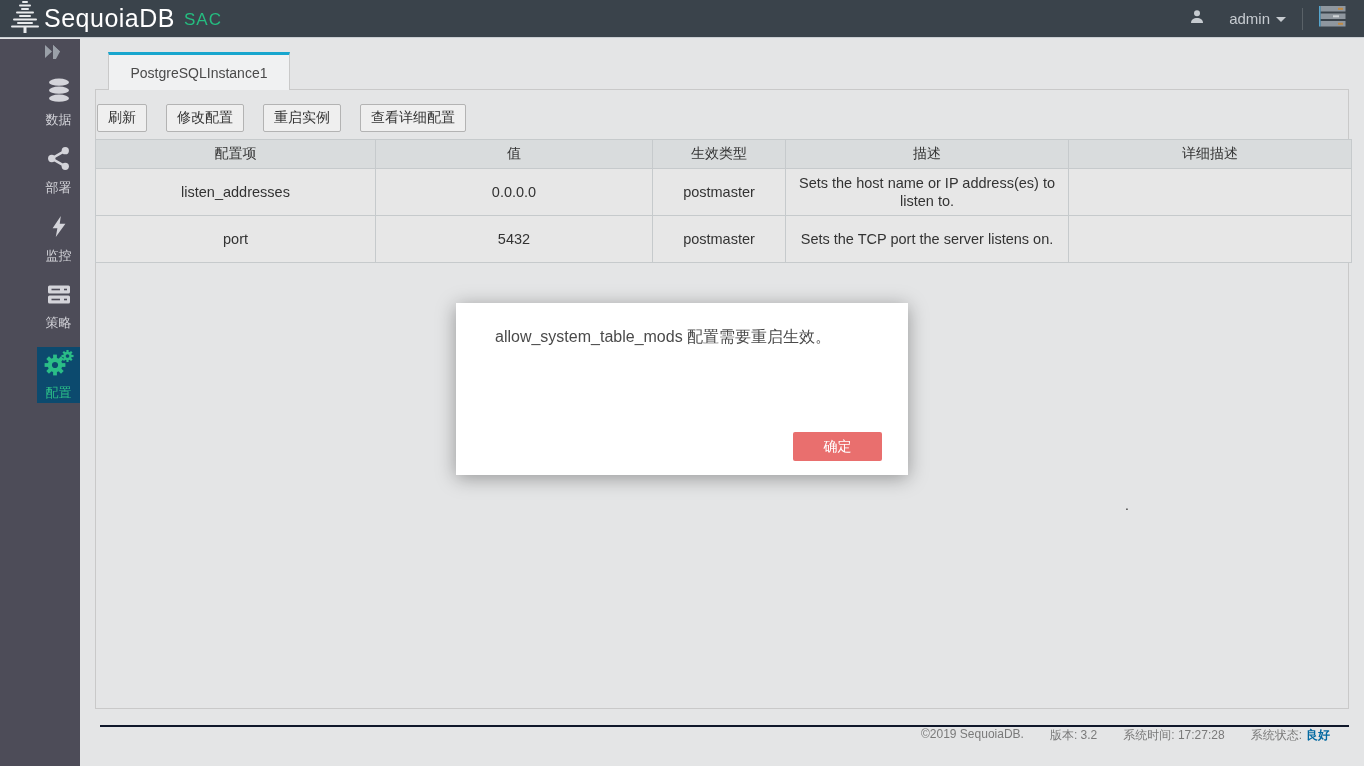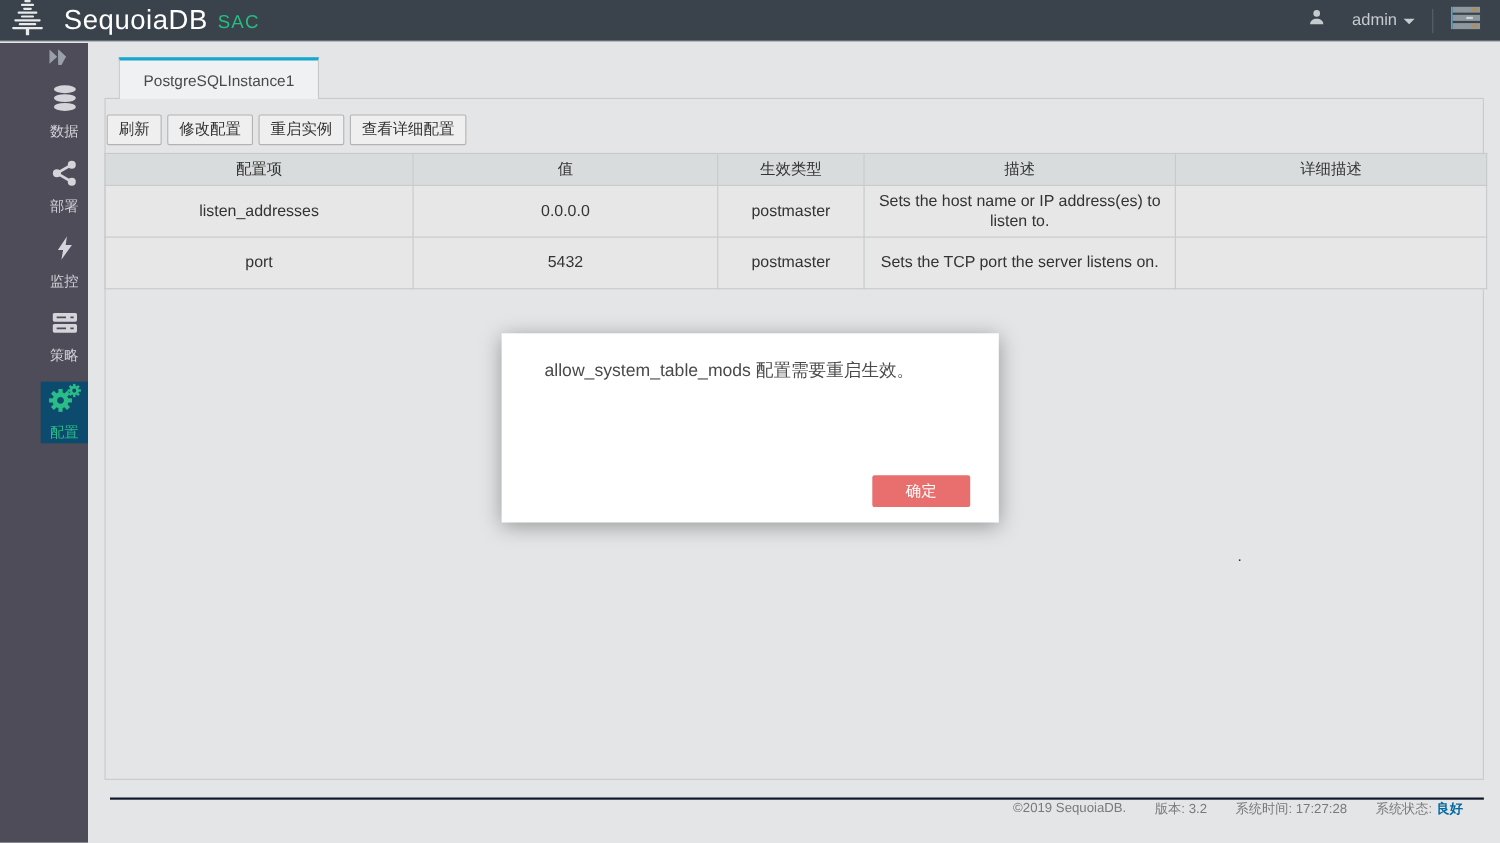--- a/index.html
+++ b/index.html
@@ -5,21 +5,21 @@
   * { margin:0; padding:0; box-sizing:border-box; }
   html,body { width:1364px; height:766px; overflow:hidden;
     font-family:"Liberation Sans","DejaVu Sans",sans-serif;
     background:#e4e5e6; }
 
   
   .topbar { position:fixed; left:0; top:0; width:1364px; height:38px;
     background:#3a434b; border-bottom:1px solid #c9ced3;
     display:flex; align-items:center; }
   .brand-group { display:flex; align-items:center; padding-left:8px; }
-  .brand-name { color:#ffffff; font-size:25px; letter-spacing:.5px; margin-left:16px; }
+  .brand-name { color:#ffffff; font-size:25px; letter-spacing:.5px; margin-left:2px; }
   .brand-suffix { color:#25bd80; font-size:17px; letter-spacing:1px; margin-left:9px; padding-top:3px; }
   .topbar-right { margin-left:auto; display:flex; align-items:center; padding-right:18px; }
   .user-group { display:flex; align-items:center; cursor:pointer; }
   .user-name { color:#c6cbd0; font-size:15px; margin:0 6px 0 24px; }
   .caret-down { width:0; height:0; border-left:5px solid transparent;
     border-right:5px solid transparent; border-top:5px solid #c6cbd0; margin-top:2px; }
   .topbar-divider { width:1px; height:22px; background:#5a6268; margin:0 16px; }
 
   
   .sidebar { position:fixed; left:0; top:39px; width:80px; height:727px;
@@ -34,21 +34,21 @@
 
   
   .content { position:fixed; left:80px; top:39px; width:1284px; height:727px;
     background:#e4e5e6; }
   .tab { position:absolute; left:28px; top:13px; width:182px; height:38px;
     background:#f0f1f2; border:1px solid #c9c9c9; border-top:3px solid #18a6ce;
     border-bottom:none; z-index:2; display:flex; align-items:center;
     justify-content:center; font-size:14px; color:#4a4a4a; cursor:pointer; }
   .panel { position:absolute; left:15px; top:50px; width:1254px; height:620px;
     border:1px solid #c9c9c9; }
-  .toolbar { position:absolute; left:1px; top:14px; display:flex; gap:5px; }
+  .toolbar { position:absolute; left:1px; top:14px; display:flex; gap:19px; }
   .tb-btn { background:#efefef; border:1px solid #b3b3b3; border-radius:2px;
     font-size:14px; color:#333; padding:4px 10px; cursor:pointer;
     font-family:"Liberation Sans","DejaVu Sans",sans-serif; }
 
   
   table.cfg { position:absolute; left:-1px; top:49px; width:1256px;
     border-collapse:collapse; table-layout:fixed; }
   table.cfg th, table.cfg td { border:1px solid #c6cacc; padding:3px 8px;
     text-align:center; vertical-align:middle; font-weight:normal; }
   table.cfg th { background:#d9dcdd; height:29px; font-size:14px; color:#333; }

